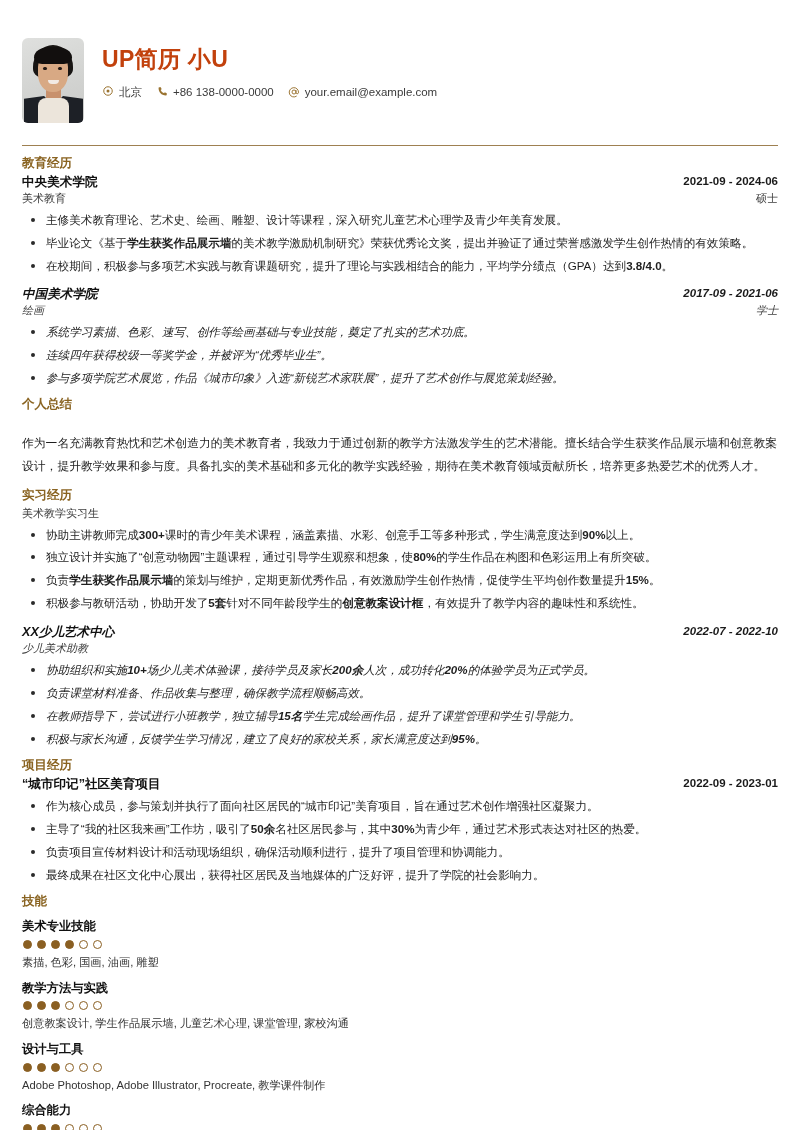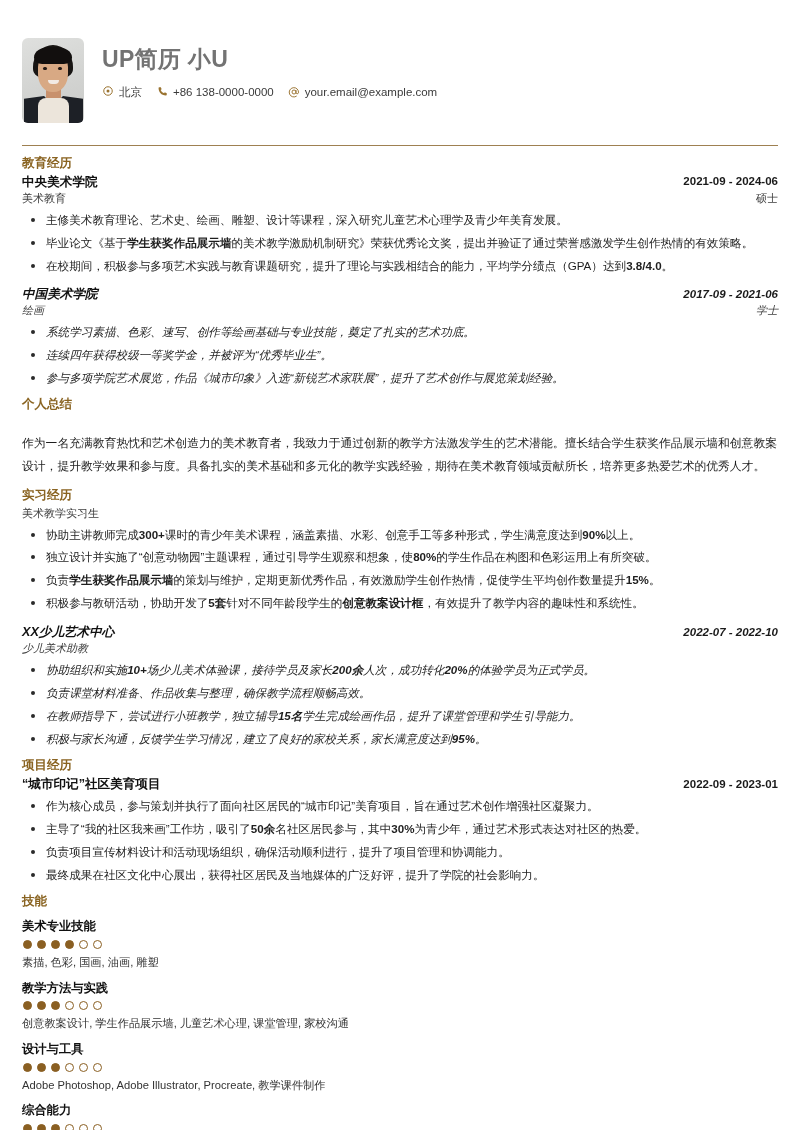--- a/index.html
+++ b/index.html
@@ -40,40 +40,40 @@
   .photo .mouth{ position:absolute; left:26px; top:42px; width:11px; height:4px; background:#f2eae4; border-radius:0 0 6px 6px; }
   .photo .neck { position:absolute; left:24px; top:50px; width:15px; height:14px; background:#c8916d; }
   .photo .shirt{ position:absolute; left:16px; top:60px; width:31px; height:25px; background:#ece5db; border-radius:8px 8px 0 0; }
   .photo .jack {
     position:absolute; left:2px; top:58px; width:59px; height:28px; background:#1d2026;
     clip-path: polygon(0 10%,34% 0,44% 22%,56% 22%,66% 0,100% 10%,100% 100%,0 100%);
   }
 
   .hinfo { padding-top: 8px; }
   .name {
-    font-size: 23px; font-weight: 700; color: #737373; letter-spacing: .3px;
+    font-size: 23px; font-weight: 700; color: #c2410c; letter-spacing: .3px;
     line-height: 1.2; margin-bottom: 11px;
   }
   .contacts { display: flex; align-items: center; gap: 14px; flex-wrap: wrap; }
   .citem { display: flex; align-items: center; gap: 5px; font-size: 11.5px; color: #3a3a3a; }
   .cicon { width: 12px; height: 12px; flex: 0 0 auto; color: #9a7330; }
   .cicon svg { display:block; width:12px; height:12px; }
 
   .rule { height: 1px; background: #8d6a32; margin: 22px 0 0 0; opacity: .85; }
 
   
   .section { margin-top: 10px; }
   .sec-title {
     font-size: 12.5px; font-weight: 700; color: #8a6422;
     line-height: 1.25; margin-bottom: 1px;
   }
 
   .entry { margin-top: 2px; }
   .entry + .entry { margin-top: 12px; font-style: italic; }
-  .erow { display: flex; justify-content: space-between; align-items: center; gap: 12px; }
+  .erow { display: flex; justify-content: space-between; align-items: flex-start; gap: 12px; }
   .eorg  { font-size: 12.6px; font-weight: 700; color: #111; line-height: 1.35; }
   .edate { font-size: 11.5px; font-weight: 700; color: #1a1a1a; white-space: nowrap; line-height: 1.35; }
   .erow2 { display: flex; justify-content: space-between; align-items: baseline; gap: 12px; }
   .erole { font-size: 11px; color: #3c3c3c; line-height: 1.45; }
   .edeg  { font-size: 11px; color: #3c3c3c; white-space: nowrap; line-height: 1.45; }
 
   ul.bullets { list-style: none; margin: 4px 0 0 0; padding: 0; }
   ul.bullets li {
     position: relative; padding-left: 24px; margin-bottom: 5px;
     font-size: 11.6px; line-height: 1.55; color: #1e1e1e;

